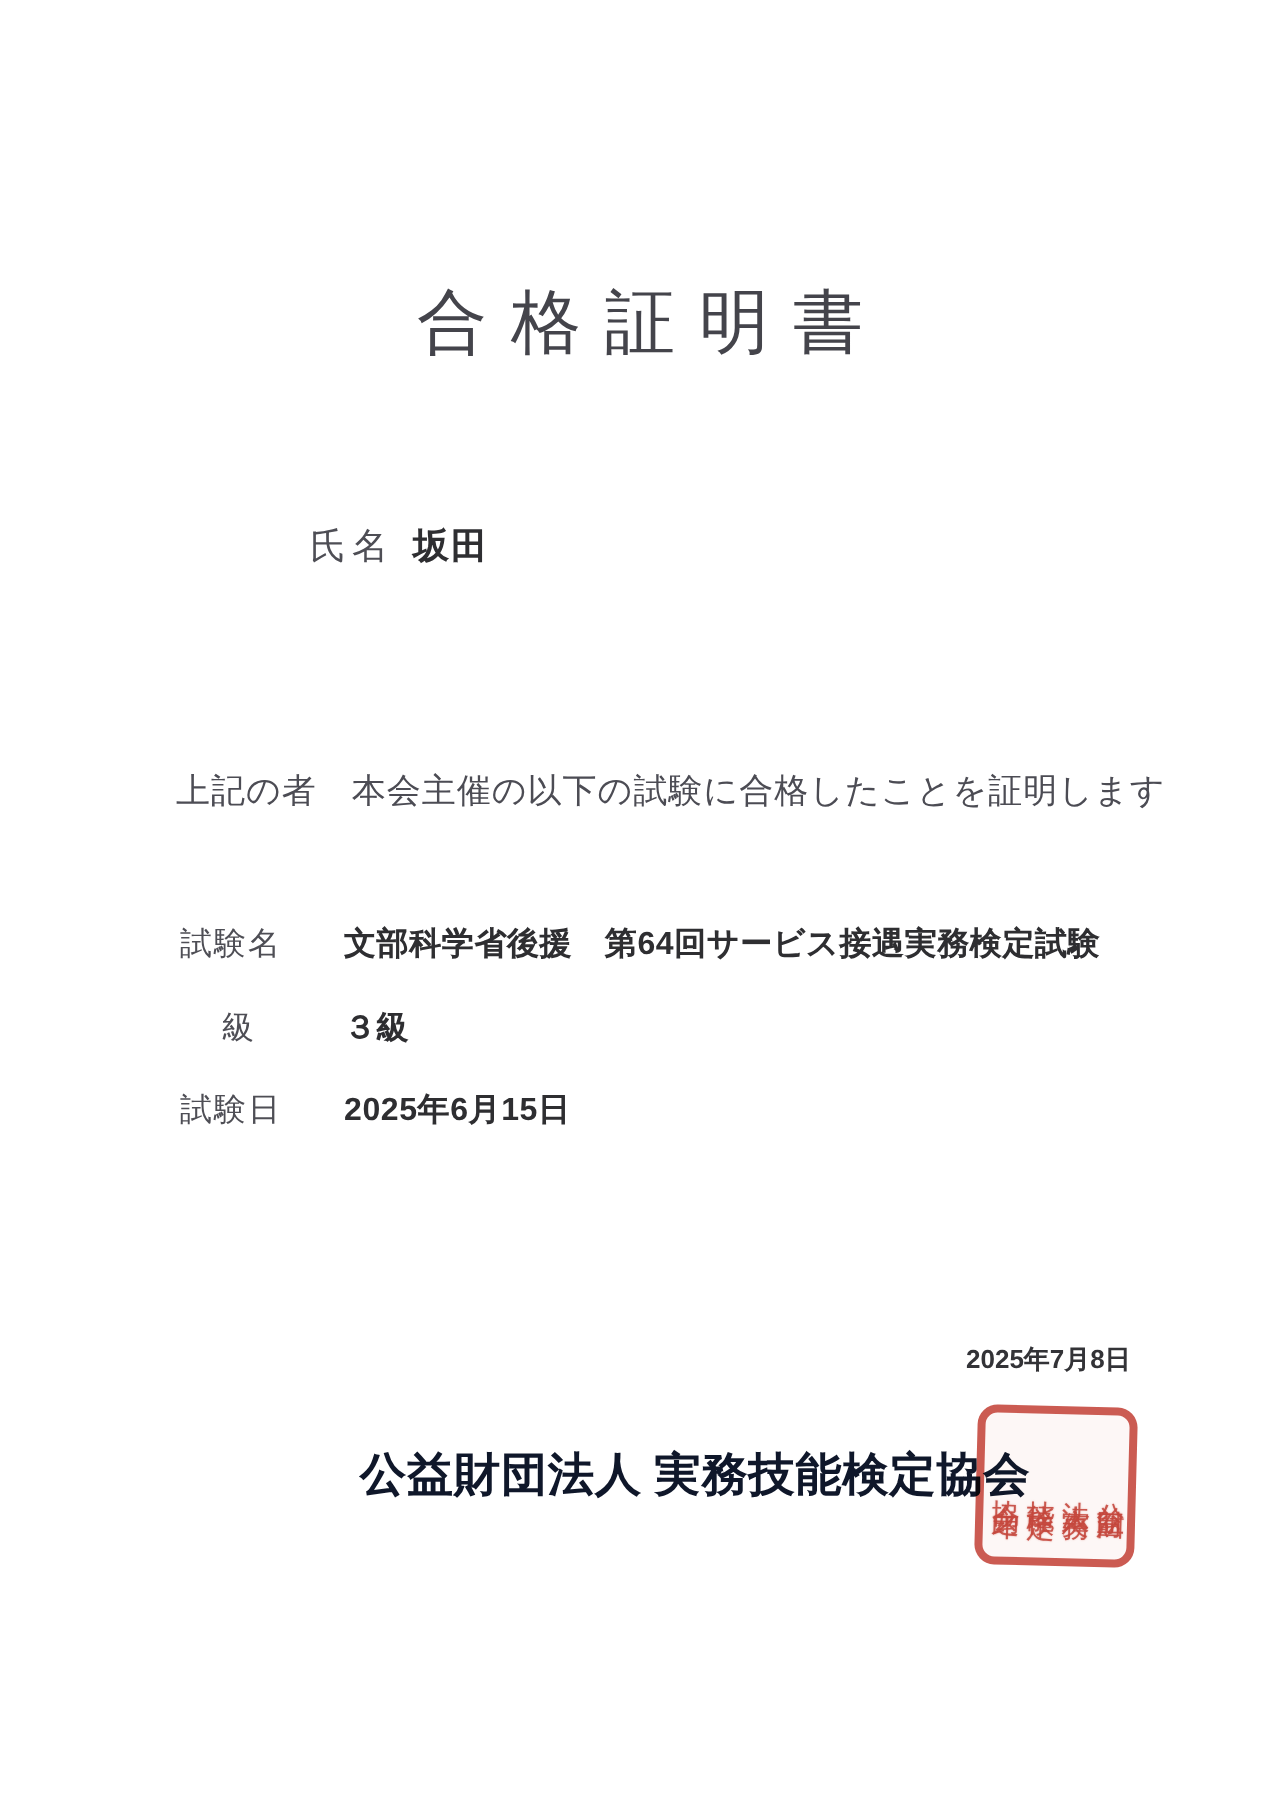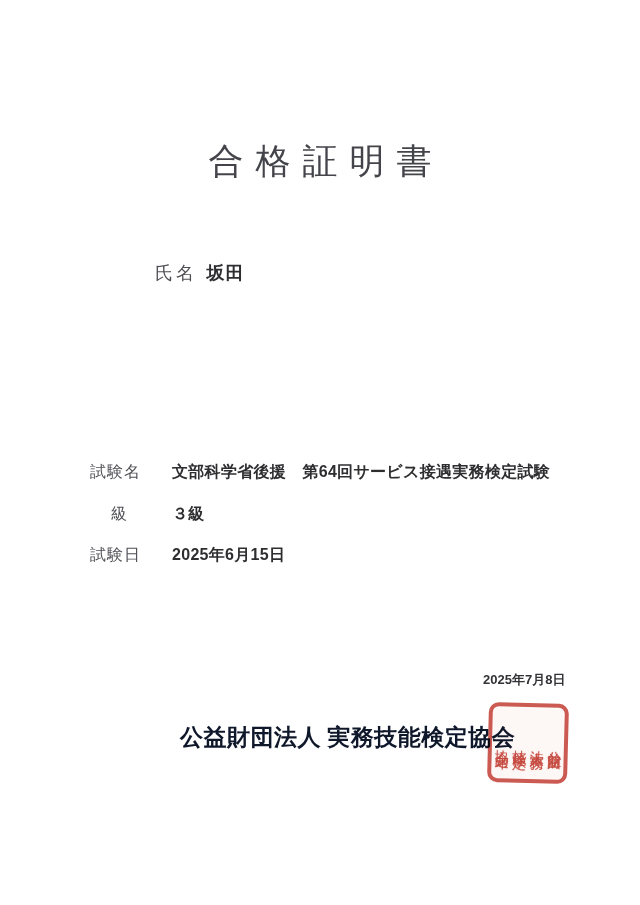--- a/index.html
+++ b/index.html
@@ -94,20 +94,21 @@
 <div class="page">
 
 
   <div class="abs title">合格証明書</div>
 
   <div class="abs name-row">
     <span class="name-label">氏名</span>
     <span class="name-value">坂田</span>
   </div>
 
+  <div class="abs statement">上記の者　本会主催の以下の試験に合格したことを証明します</div>
 
   <div class="abs field-row field-row-0">
     <span class="field-label">試験名</span>
     <span class="field-value">文部科学省後援　第64回サービス接遇実務検定試験</span>
   </div>
 
   <div class="abs field-row field-row-1">
     <span class="field-label center">級</span>
     <span class="field-value">３級</span>
   </div>

